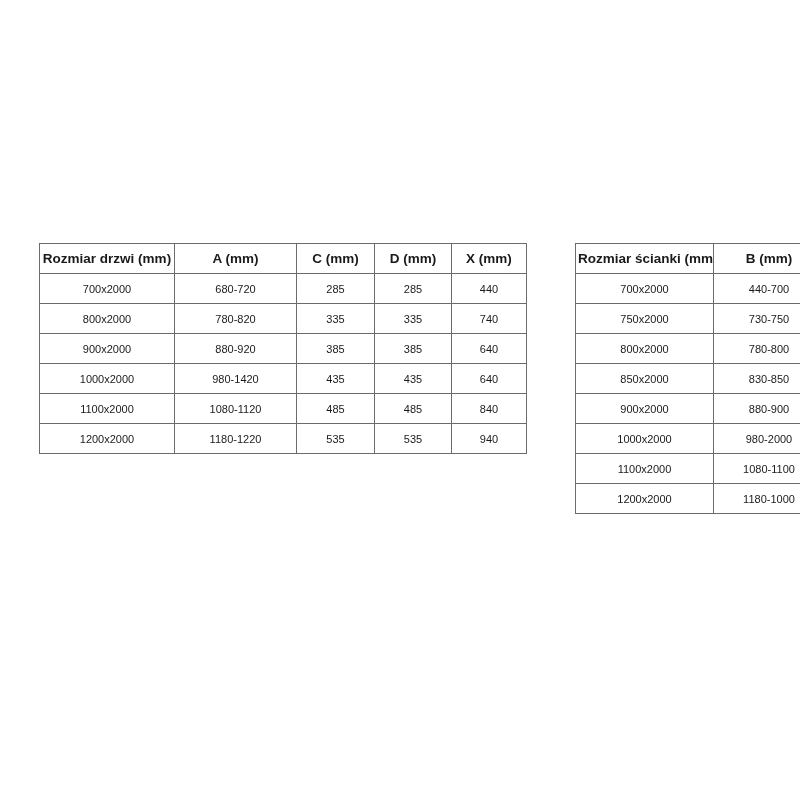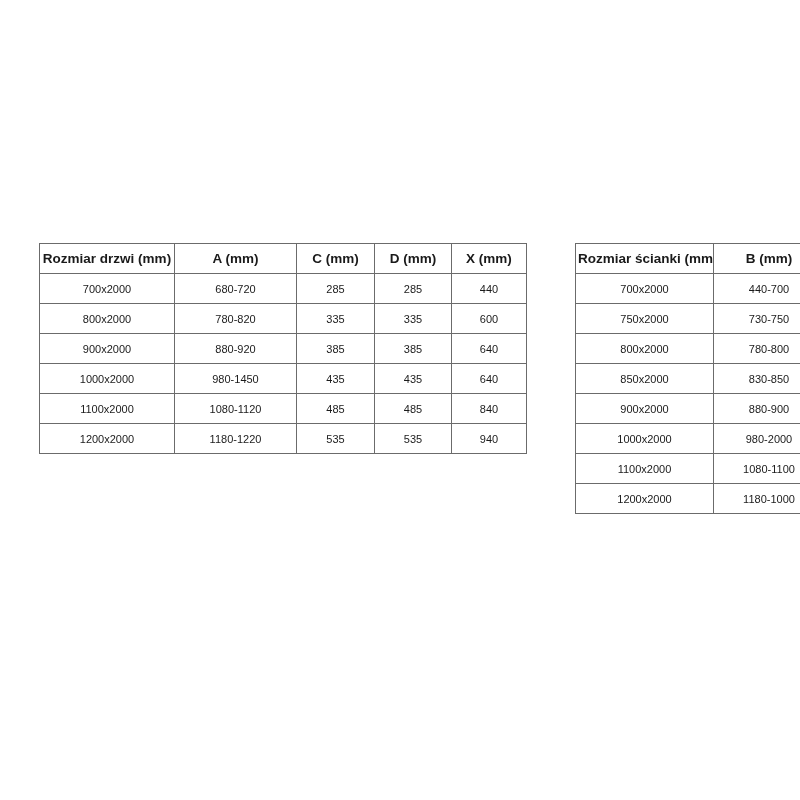--- a/index.html
+++ b/index.html
@@ -81,32 +81,32 @@
           <td>680-720</td>
           <td>285</td>
           <td>285</td>
           <td>440</td>
         </tr>
         <tr>
           <td>800x2000</td>
           <td>780-820</td>
           <td>335</td>
           <td>335</td>
-          <td>600</td>
+          <td>740</td>
         </tr>
         <tr>
           <td>900x2000</td>
           <td>880-920</td>
           <td>385</td>
           <td>385</td>
           <td>640</td>
         </tr>
         <tr>
           <td>1000x2000</td>
-          <td>980-1450</td>
+          <td>980-1420</td>
           <td>435</td>
           <td>435</td>
           <td>640</td>
         </tr>
         <tr>
           <td>1100x2000</td>
           <td>1080-1120</td>
           <td>485</td>
           <td>485</td>
           <td>840</td>

